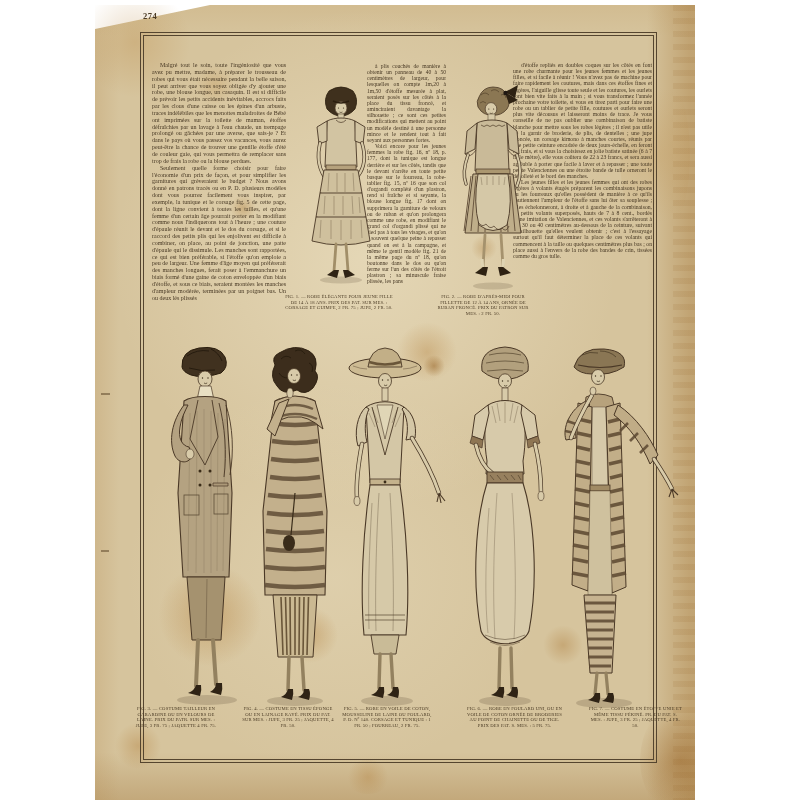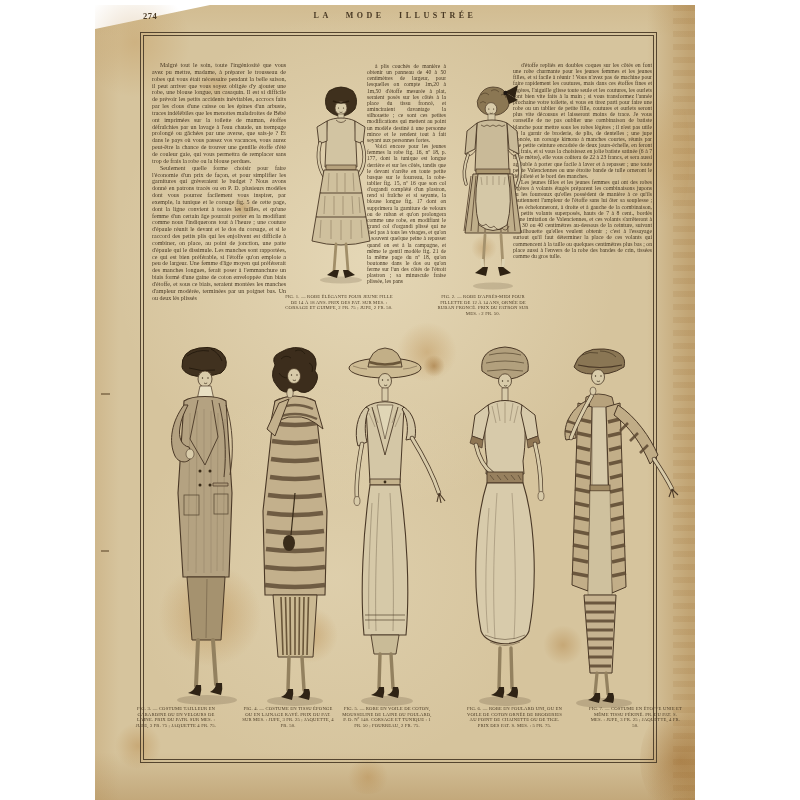--- a/index.html
+++ b/index.html
@@ -98,21 +98,20 @@
       <div class="stain" style="left:18px;top:718px;width:50px;height:46px;background:radial-gradient(circle,rgba(176,122,52,.36),rgba(176,122,52,0) 68%);"></div>
       <div class="stain" style="left:250px;top:755px;width:46px;height:34px;background:radial-gradient(circle,rgba(176,122,52,.32),rgba(176,122,52,0) 70%);"></div>
       <div class="stain" style="left:525px;top:60px;width:70px;height:180px;background:radial-gradient(circle,rgba(186,136,66,.22),rgba(186,136,66,0) 70%);"></div>
       <div class="stain" style="left:545px;top:700px;width:80px;height:110px;background:radial-gradient(circle,rgba(150,96,34,.45),rgba(150,96,34,0) 70%);"></div>
       <div class="stain" style="left:100px;top:60px;width:40px;height:40px;background:radial-gradient(circle,rgba(186,136,66,.25),rgba(186,136,66,0) 70%);"></div>
     </div>
     <div class="scan-mark" style="left:6px;top:388px;width:9px;height:2px;"></div>
     <div class="scan-mark" style="left:6px;top:545px;width:8px;height:2px;"></div>
 
     <div class="page-number">274</div>
-    <div class="masthead">LA MODE ILLUSTRÉE</div>
 
     <div class="frame">
       <div class="frame-inner"></div>
     </div>
 
 
     <div class="col col-left">
       <p>Malgré tout le soin, toute l'ingéniosité que vous avez pu mettre, madame, à préparer le trousseau de robes qui vous était nécessaire pendant la belle saison, il peut arriver que vous soyez obligée d'y ajouter une robe, une blouse longue, un casaquin. Il est si difficile de prévoir les petits accidents inévitables, accrocs faits par les clous d'une caisse ou les épines d'un arbuste, traces indélébiles que les menottes maladroites de Bébé ont imprimées sur la toilette de maman, étoffes défraîchies par un lavage à l'eau chaude, un trempage prolongé ou gâchées par une averse, que sais-je ? Et dans le pays où vous passez vos vacances, vous aurez peut-être la chance de trouver une gentille étoffe d'été de couleur gaie, qui vous permettra de remplacer sans trop de frais la robe ou la blouse perdues.</p>
       <p>Seulement quelle forme choisir pour faire l'économie d'un prix de façon, et pour simplifier les garnitures qui grèveraient le budget ? Nous avons donné en patrons tracés ou en P. D. plusieurs modèles dont vous pourrez facilement vous inspirer, par exemple, la tunique et le corsage fig. 5 de cette page, dont la ligne convient à toutes les tailles, et qu'une femme d'un certain âge pourrait porter en la modifiant comme nous l'indiquerons tout à l'heure ; une couture d'épaule réunit le devant et le dos du corsage, et si le raccord des petits plis qui les enjolivent est difficile à combiner, on place, au point de jonction, une patte d'épaule qui le dissimule. Les manches sont rapportées, ce qui est bien préférable, si l'étoffe qu'on emploie a peu de largeur. Une femme d'âge moyen qui préférerait des manches longues, ferait poser à l'emmanchure un biais formé d'une gaine de coton enveloppée d'un biais d'étoffe, et sous ce biais, seraient montées les manches d'ampleur modérée, terminées par un poignet bas. Un ou deux lés plissés</p>
     </div>

